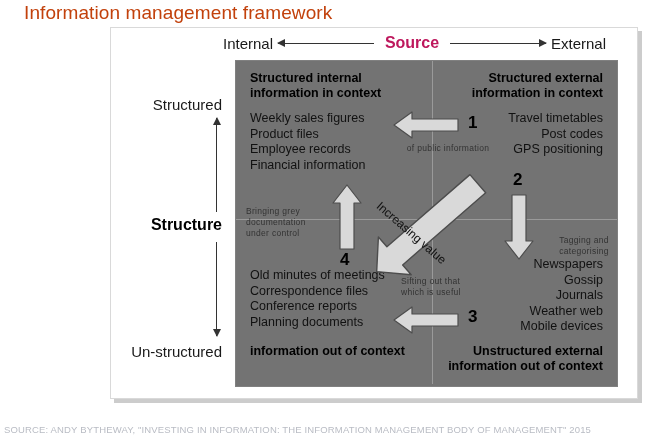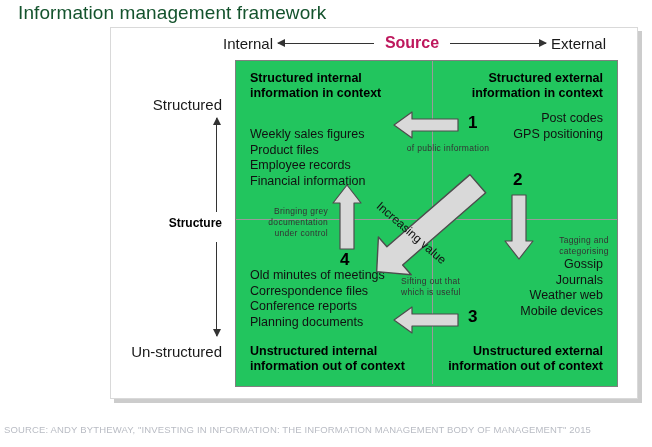--- a/index.html
+++ b/index.html
@@ -5,22 +5,22 @@
   html,body{margin:0;padding:0;}
   body{
     width:652px;height:447px;
     background:#ffffff;
     font-family:"Liberation Sans", sans-serif;
     position:relative;
     overflow:hidden;
   }
   
   #page-title{
-    position:absolute;left:18px;top:2px;
-    font-size:19px;color:#14532d;letter-spacing:0.1px;
+    position:absolute;left:24px;top:2px;
+    font-size:19px;color:#c2410c;letter-spacing:0.1px;
     font-weight:400;white-space:nowrap;
   }
   
   #framework-panel{
     position:absolute;left:110px;top:27px;
     width:528px;height:372px;
     background:#ffffff;
     border:1px solid #d9d9d9;
     box-shadow:4px 4px 0 0 #cccccc;
     box-sizing:border-box;
@@ -47,39 +47,39 @@
   #structure-axis{
     position:absolute;left:104px;top:96px;width:122px;height:264px;
   }
   #structure-axis .cap{
     position:absolute;right:4px;font-size:15px;color:#1a1a1a;white-space:nowrap;
   }
   #structure-axis .cap.top{top:0px;}
   #structure-axis .cap.bottom{bottom:0px;}
   #structure-axis .mid{
     position:absolute;right:4px;top:120px;
-    font-size:12px;font-weight:bold;color:#000;white-space:nowrap;
+    font-size:16px;font-weight:bold;color:#000;white-space:nowrap;
   }
   .vline{position:absolute;left:112px;width:1px;background:#333;}
   .vline.up::before{
     content:"";position:absolute;left:-3.5px;top:-1px;
     border-left:4px solid transparent;border-right:4px solid transparent;
     border-bottom:8px solid #333;
   }
   .vline.down::after{
     content:"";position:absolute;left:-3.5px;bottom:-1px;
     border-left:4px solid transparent;border-right:4px solid transparent;
     border-top:8px solid #333;
   }
   #vline-top{top:22px;height:94px;}
   #vline-bottom{top:146px;height:94px;}
   
   #matrix{
     position:absolute;left:235px;top:60px;width:383px;height:327px;
-    border:1px solid #808080;background:#22c55e;box-sizing:border-box;
+    border:1px solid #808080;background:#737373;box-sizing:border-box;
   }
   #v-divider{position:absolute;left:196px;top:0;width:1px;height:323px;background:#9a9a9a;}
   #h-divider{position:absolute;left:0;top:158px;width:381px;height:1px;background:#9a9a9a;}
   
   .q-head{
     position:absolute;font-size:12.5px;font-weight:bold;color:#000;
     line-height:15px;
   }
   .q-list{
     position:absolute;font-size:12.5px;color:#111;line-height:15.5px;
@@ -129,48 +129,49 @@
 
 <div id="matrix">
 
   <div id="v-divider"></div>
   <div id="h-divider"></div>
 
   <div class="q-head ta-l" style="left:14px;top:10px;">
     <div>Structured internal</div>
     <div>information in context</div>
   </div>
-  <div class="q-list ta-l" style="left:14px;top:50px;margin-top:16px;">
+  <div class="q-list ta-l" style="left:14px;top:50px;">
     <div>Weekly sales figures</div>
     <div>Product files</div>
     <div>Employee records</div>
     <div>Financial information</div>
   </div>
 
   <div class="q-head ta-r" style="right:14px;top:10px;">
     <div>Structured external</div>
     <div>information in context</div>
   </div>
   <div class="q-list ta-r" style="right:14px;top:50px;">
+    <div>Travel timetables</div>
     <div>Post codes</div>
     <div>GPS positioning</div>
   </div>
 
   <div class="q-list ta-l" style="left:14px;top:207px;">
     <div>Old minutes of meetings</div>
     <div>Correspondence files</div>
     <div>Conference reports</div>
     <div>Planning documents</div>
   </div>
   <div class="q-head ta-l" style="left:14px;top:283px;">
-    <div>Unstructured internal</div>
     <div>information out of context</div>
   </div>
 
   <div class="q-list ta-r" style="right:14px;top:196px;">
+    <div>Newspapers</div>
     <div>Gossip</div>
     <div>Journals</div>
     <div>Weather web</div>
     <div>Mobile devices</div>
   </div>
   <div class="q-head ta-r" style="right:14px;top:283px;">
     <div>Unstructured external</div>
     <div>information out of context</div>
   </div>
 
@@ -207,21 +208,21 @@
   </svg>
 </div>
 <div class="num" style="left:468px;top:307px;">3</div>
 
 <div class="ga" style="left:329px;top:183px;">
   <svg width="36" height="68" viewBox="0 0 36 68">
     <polygon points="18,2 4,20 11,20 11,66 25,66 25,20 32,20" fill="#d9d9d9" stroke="#4d4d4d" stroke-width="1.2" stroke-linejoin="round"></polygon>
   </svg>
 </div>
 <div class="num" style="left:340px;top:250px;">4</div>
-<div class="note" style="left:246px;top:206px;width:82px;text-align:right;">
+<div class="note" style="left:246px;top:206px;width:82px;text-align:left;">
   <div>Bringing  grey</div>
   <div>documentation</div>
   <div>under  control</div>
 </div>
 
 <div class="ga" style="left:358px;top:172px;">
   <svg width="140" height="110" viewBox="0 0 140 110">
     <g transform="rotate(-41 70 55)">
       <polygon points="2,55 26,30 26,43 136,43 136,67 26,67 26,80" fill="#d9d9d9" stroke="#4d4d4d" stroke-width="1.4" stroke-linejoin="round"></polygon>
     </g>

